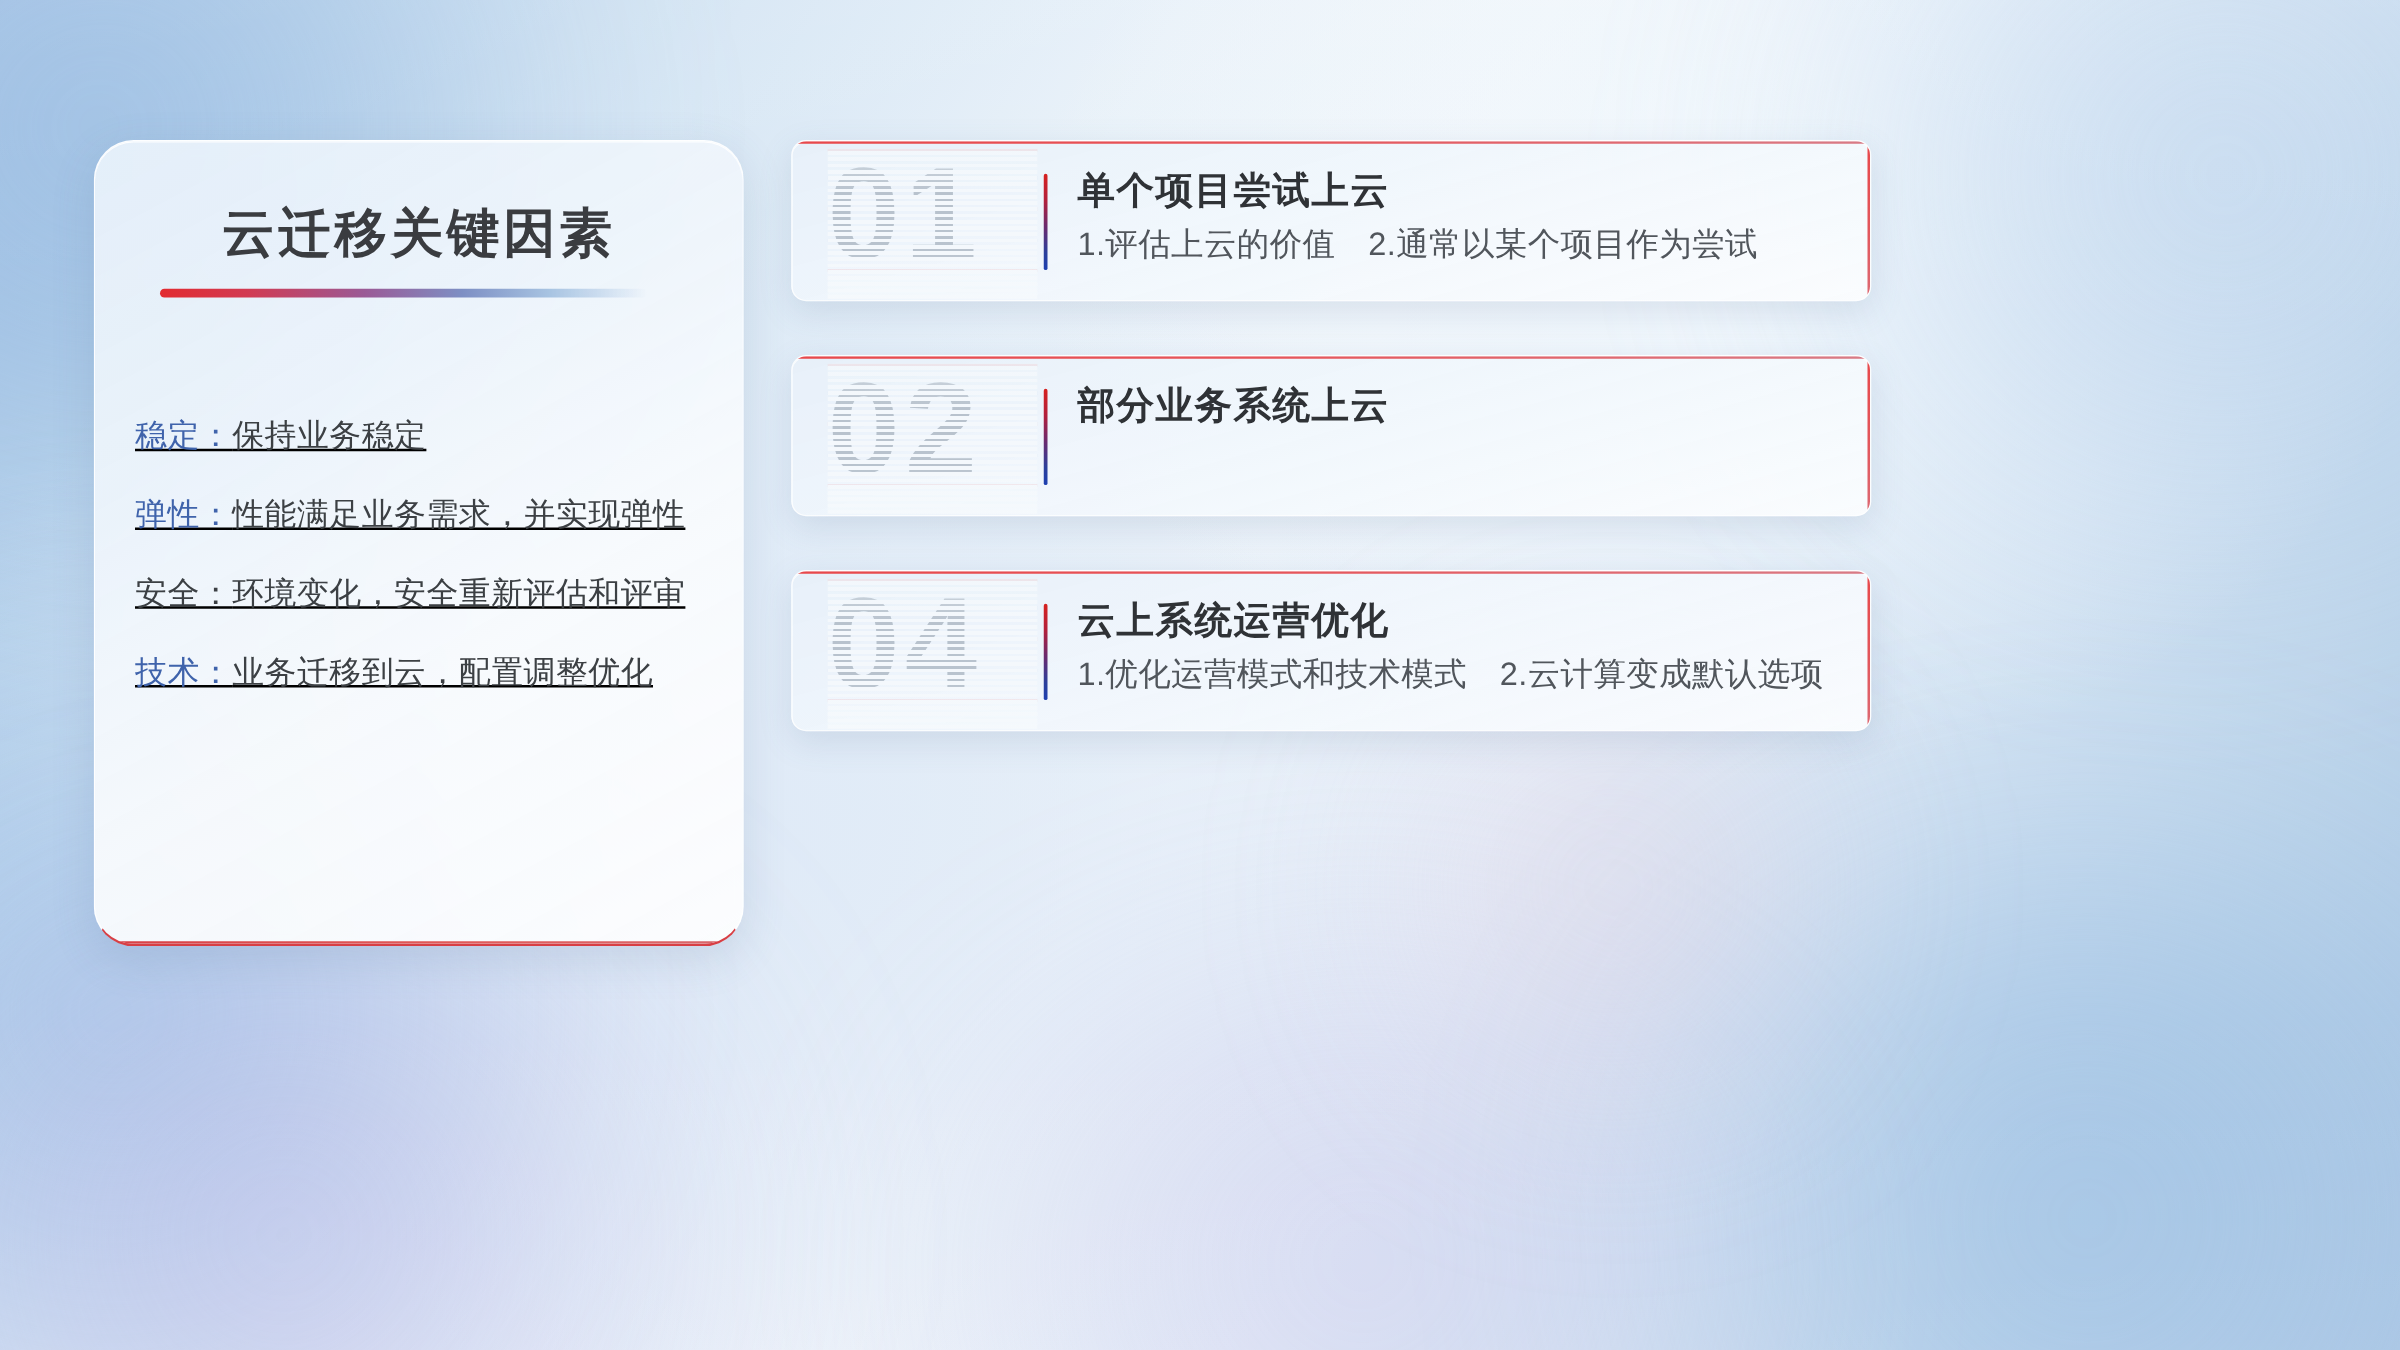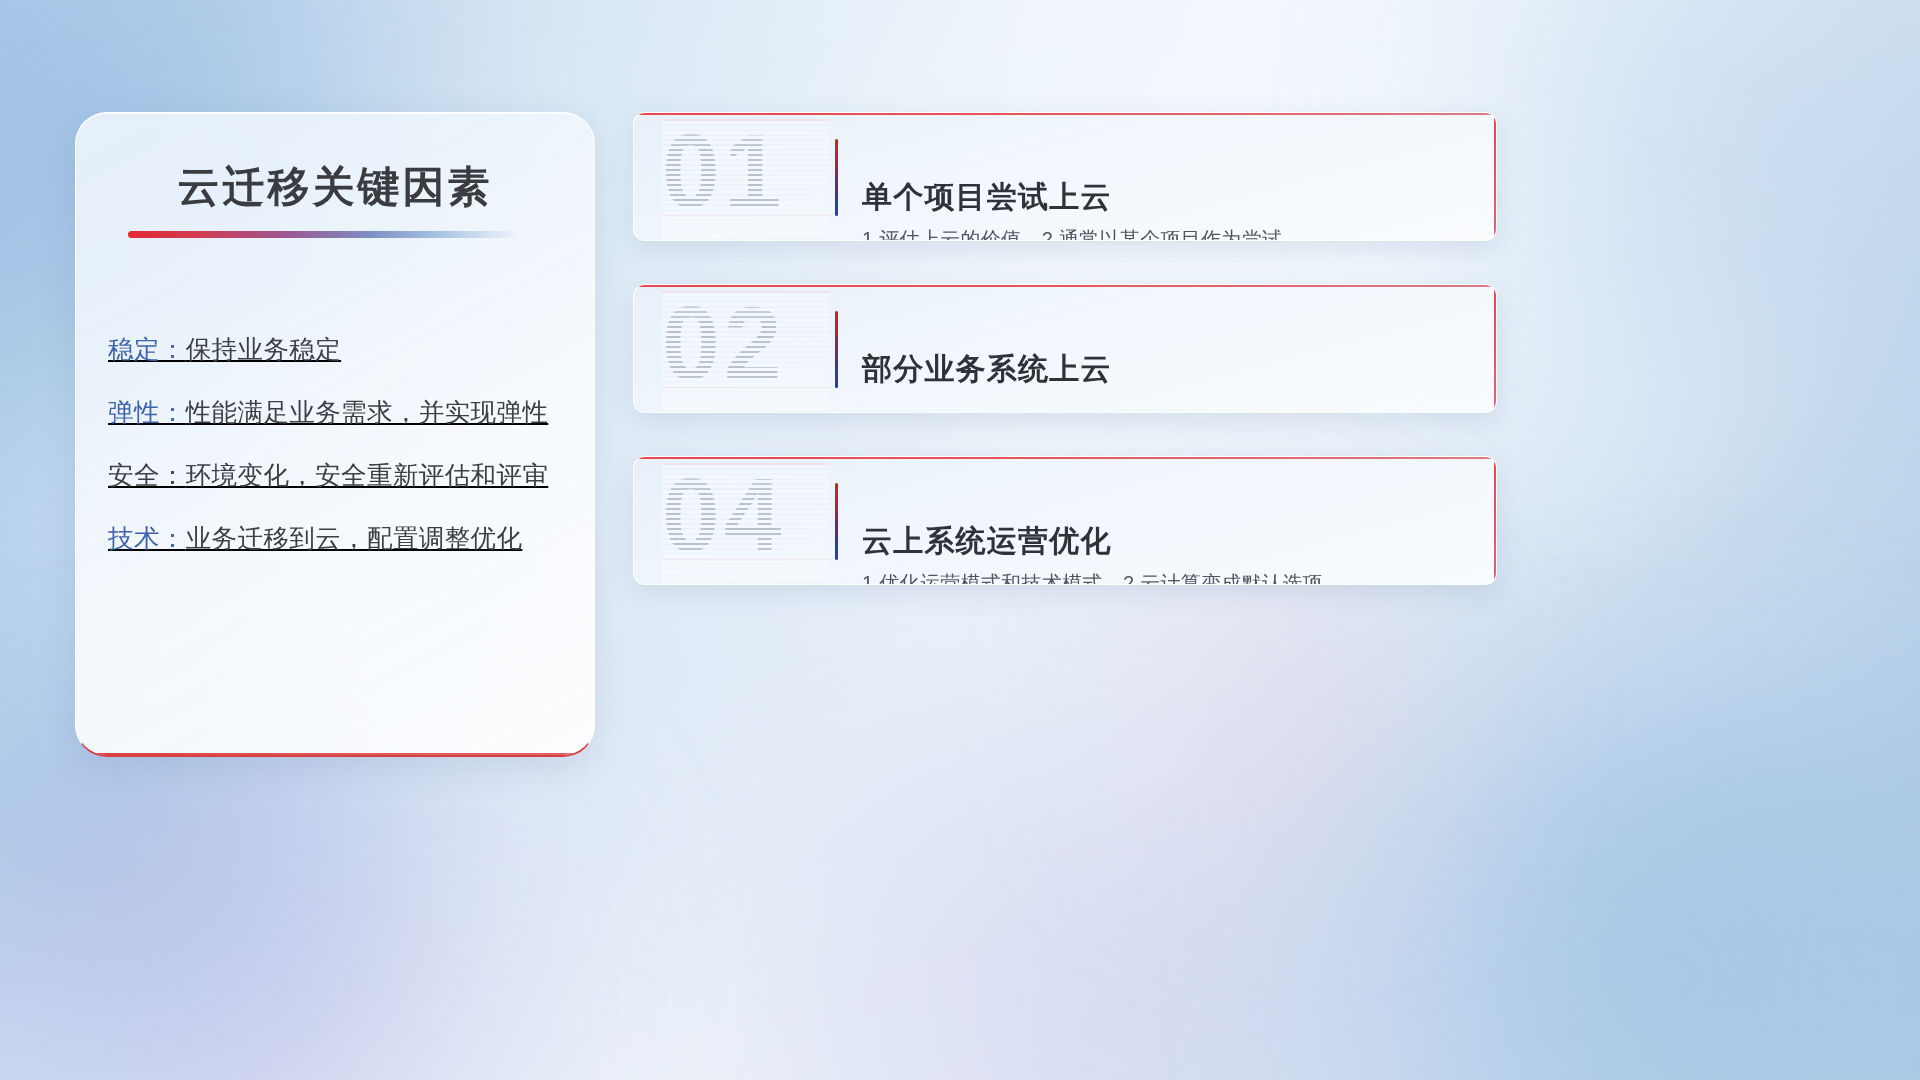--- a/index.html
+++ b/index.html
@@ -197,32 +197,32 @@
 
   .step-divider {
     position:absolute;
     left:201px; top:26px;
     width:3px; height:77px;
     border-radius:2px;
     background: linear-gradient(180deg,#d6211f 0%, #b2203c 28%, #6a2a6e 55%, #2b3f9b 82%, #1d3fb0 100%);
   }
   .step-body {
     position:absolute;
-    left:228px; top:18px; right:24px;margin-top:44px;
+    left:228px; top:18px; right:24px;
   }
   .step-title {
     font-size:30px;
     font-weight:700;
     color:#2f3236;
     letter-spacing:1.2px;
     line-height:44px;
   }
   .step-sub {
     margin-top:6px;
-    font-size:20px;
+    font-size:26px;
     color:#51565c;
     letter-spacing:.3px;
     line-height:28px;
     white-space:pre;
   }
 </style>
 </head>
 <body>
 
 <div id="bg">

